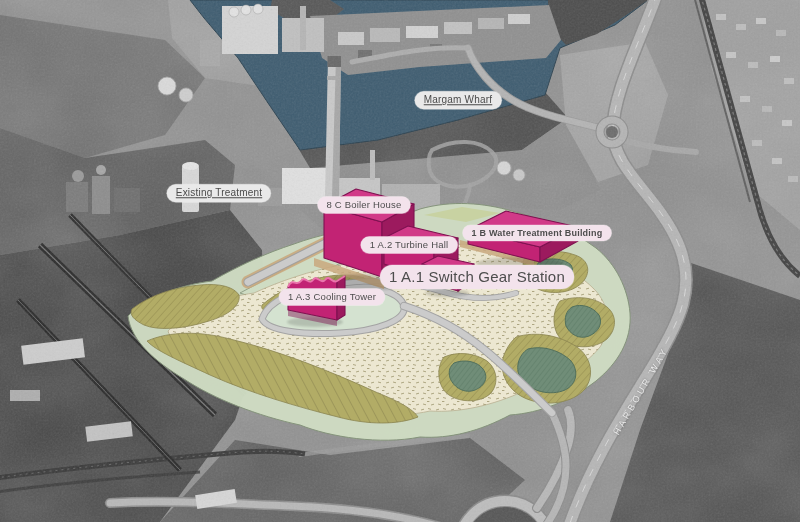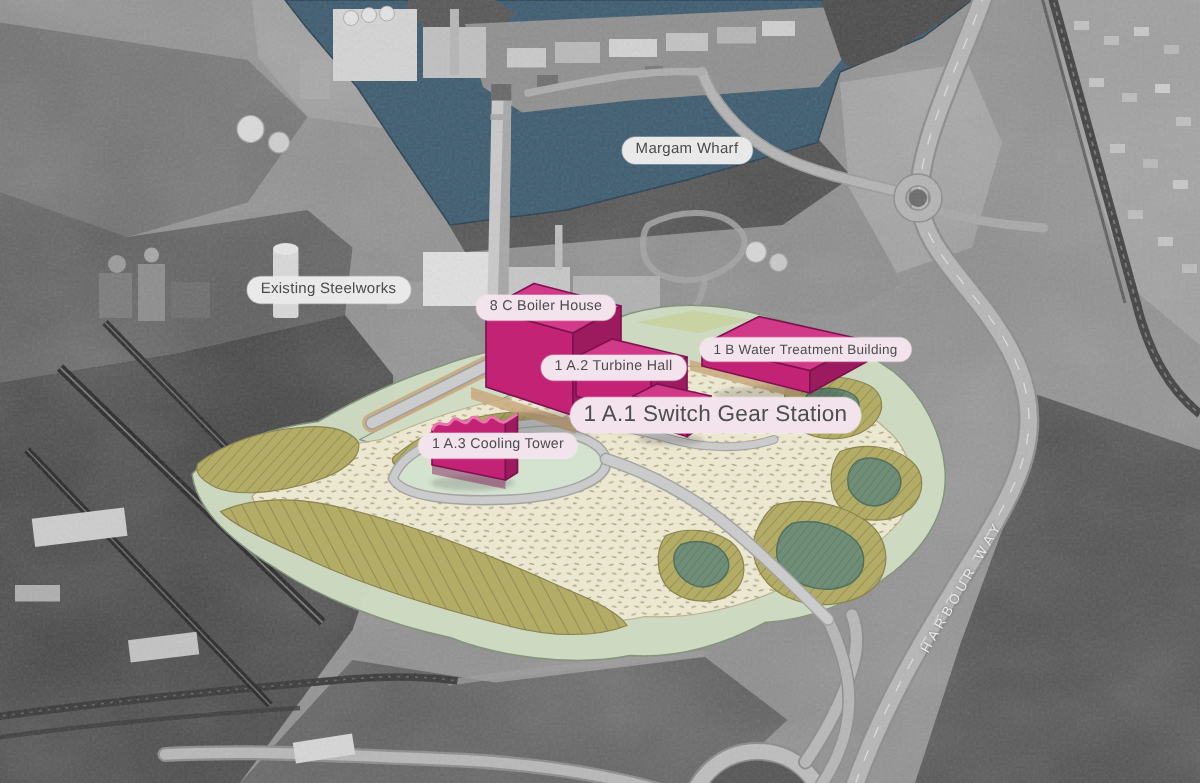--- a/index.html
+++ b/index.html
@@ -8,26 +8,26 @@
     font-family:"Liberation Sans",sans-serif;background:#8f8f8f;
   }
   .stage svg{position:absolute;left:0;top:0;}
   .lbl{
     position:absolute;transform:translate(-50%,-50%);
     background:var(--label-pill,#f3e3ec);
     border-radius:999px;padding:2px 9px;font-size:9.5px;line-height:1.35;
     color:#4d4d4d;white-space:nowrap;letter-spacing:.2px;
     box-shadow:0 0 0 .5px rgba(255,255,255,.35);
   }
-  .lbl.photo{background:var(--photo-pill,#e9e9e9);font-size:10px;color:#4a4a4a;}
+  .lbl.photo{background:var(--photo-pill,#e9e9e9);font-size:10px;color:#4a4a4a;text-decoration:underline;}
   #lbl-margam{left:458px;top:100px;}
   #lbl-steelworks{left:219px;top:193px;}
   #lbl-boiler{left:364px;top:205px;}
   #lbl-turbine{left:409px;top:245px;}
-  #lbl-watertreat{left:537px;top:233px;font-size:9px;}
+  #lbl-watertreat{left:537px;top:233px;font-size:9px;font-weight:bold;}
   #lbl-switch{left:477px;top:277px;font-size:15px;}
   #lbl-cooling{left:332px;top:297px;}
   #lbl-harbour{
     position:absolute;left:641px;top:391px;background:none;box-shadow:none;
     transform:translate(-50%,-50%) rotate(-60deg);
     color:#ececec;font-size:9px;letter-spacing:3px;white-space:nowrap;
     text-shadow:0 0 2px rgba(60,60,60,.6);
   }
 </style>
 </head>
@@ -275,20 +275,20 @@
     <g>
       <path d="M288,310 L337,320 L337,326 L288,316 Z" style="fill:var(--building-edge)" opacity="0.45" stroke="none"></path>
       <path d="M288,287 C292,277 297,287 301,281 C305,275 309,286 313,280 C317,274 321,285 325,280 C329,274 333,284 337,281 L337,320 L288,310 Z" style="fill:var(--building-front)"></path>
       <path d="M337,281 L345,276 L345,315 L337,320 Z" style="fill:var(--building-dark)"></path>
       <path d="M288,287 C292,277 297,287 301,281 C305,275 309,286 313,280 C317,274 321,285 325,280 C329,274 333,284 337,281 L345,276" fill="none" stroke="#ea74ac" stroke-width="2"></path>
     </g>
   </g>
 </svg>
 
 <div class="lbl photo" id="lbl-margam">Margam Wharf</div>
-<div class="lbl photo" id="lbl-steelworks">Existing Steelworks</div>
+<div class="lbl photo" id="lbl-steelworks">Existing Treatment</div>
 <div class="lbl" id="lbl-boiler">8 C Boiler House</div>
 <div class="lbl" id="lbl-turbine">1 A.2 Turbine Hall</div>
 <div class="lbl" id="lbl-watertreat">1 B Water Treatment Building</div>
 <div class="lbl" id="lbl-switch">1 A.1 Switch Gear Station</div>
 <div class="lbl" id="lbl-cooling">1 A.3 Cooling Tower</div>
 <div id="lbl-harbour">HARBOUR WAY</div>
 </div>
 
 </body></html>

